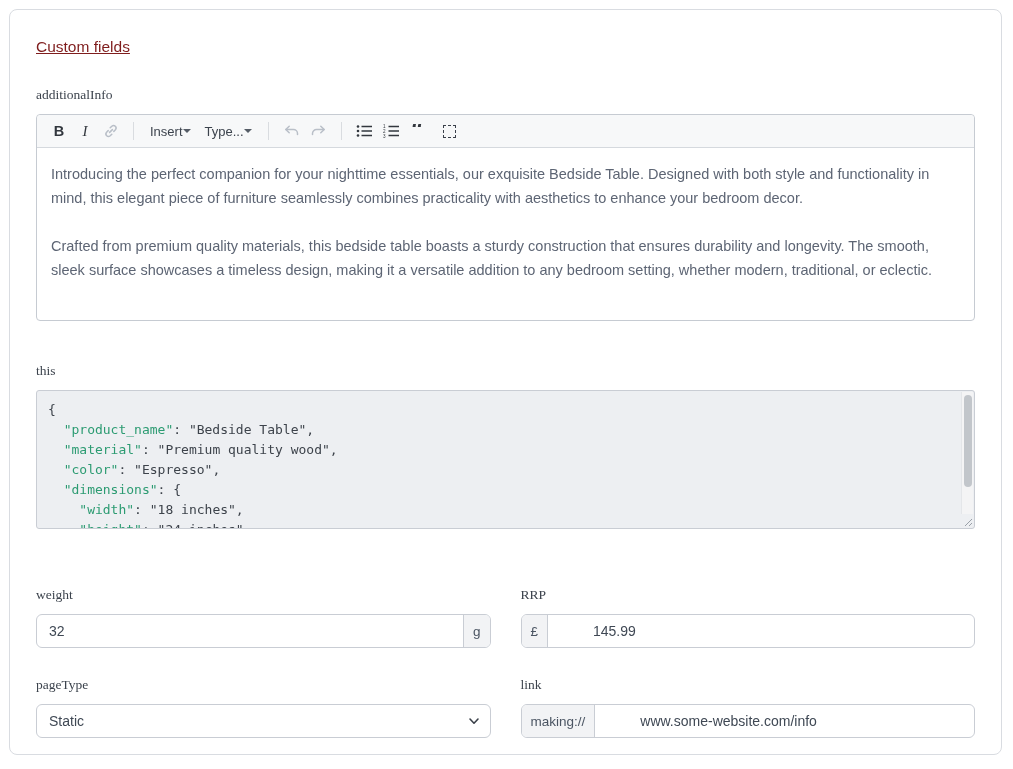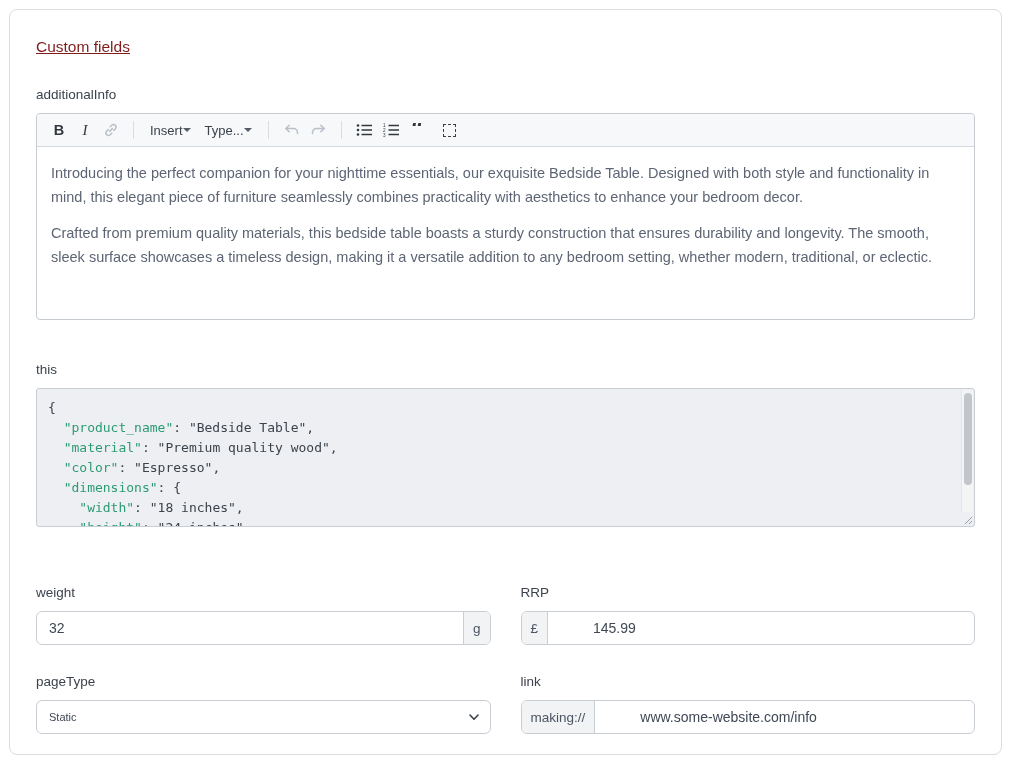--- a/index.html
+++ b/index.html
@@ -6,21 +6,21 @@
   html, body { width: 1013px; height: 769px; background: #fff; }
   body { font-family: "Liberation Sans", sans-serif; color: #3f4650; position: relative; }
 
   .card {
     position: absolute; left: 9px; top: 9px; width: 993px; height: 746px;
     background: #fff; border: 1px solid #d9dce1; border-radius: 8px;
     padding: 28px 26px 24px 26px; overflow: hidden;
   }
   .card-title { font-size: 15.5px; color: #7f1d1d; margin-bottom: 31px; text-decoration: underline; }
 
-  .field-label { display: block; font-size: 13.5px; color: #3c434d; margin-bottom: 11px; }
+  .field-label { display: block; font-size: 13.5px; color: #3c434d; margin-bottom: 11px; font-family: Liberation Serif, serif; }
 
   
   .rte { border: 1px solid #c6cbd2; border-radius: 4px; background: #fff; }
   .rte-toolbar {
     height: 33px; background: #f7f8f9; border-bottom: 1px solid #d5d9de;
     border-radius: 4px 4px 0 0; display: flex; align-items: center; padding: 0 10px; gap: 2px;
   }
   .tb-btn {
     min-width: 24px; height: 24px; display: flex; align-items: center; justify-content: center;
     border: none; background: transparent; cursor: pointer; color: #32373e; padding: 0 4px;
@@ -34,21 +34,21 @@
     background: transparent; border: none; padding: 0 6px; height: 24px; cursor: pointer;
     font-family: "Liberation Sans", sans-serif; }
   .caret { width: 0; height: 0; border-left: 4px solid transparent; border-right: 4px solid transparent;
     border-top: 4.5px solid #555c66; }
   .quote-glyph { font-family: "DejaVu Serif", serif; font-weight: bold; font-size: 23px; line-height: 10px;
     height: 14px; overflow: hidden; display: inline-block; }
   .dashed-box { width: 13px; height: 13px; border: 1.5px dashed #3a404a; }
 
   .rte-content { padding: 14px 14px 12px 14px; min-height: 172px; border-radius: 0 0 4px 4px; }
   .rte-content p { font-size: 14.5px; line-height: 24px; color: #5d6574; }
-  .rte-content p + p { margin-top: 12px; }
+  .rte-content p + p { margin-top: 24px; }
 
   
   .code-box {
     position: relative; height: 139px; background: #edeff2; border: 1px solid #c9cdd4;
     border-radius: 3px; overflow: hidden; margin-bottom: 58px;
   }
   .code-pre {
     font-family: "DejaVu Sans Mono", monospace; font-size: 13px; line-height: 20px;
     color: #3d434b; padding: 9px 24px 0 11px; white-space: pre;
   }
@@ -75,21 +75,21 @@
   }
   .addon { display: flex; align-items: center; background: #f2f3f5; font-size: 13.5px; color: #4b5563;
     padding: 0 9px; }
   .addon.suffix { border-left: 1px solid #c9cdd4; }
   .addon.prefix { border-right: 1px solid #c9cdd4; }
 
   .select-wrap { position: relative; height: 34px; }
   .select-wrap select {
     appearance: none; -webkit-appearance: none; width: 100%; height: 34px;
     border: 1px solid #c9cdd4; border-radius: 6px; background: #fff; padding: 0 30px 0 12px;
-    font-size: 11px; color: #3f4854; font-family: "Liberation Sans", sans-serif; cursor: pointer;
+    font-size: 14px; color: #3f4854; font-family: "Liberation Sans", sans-serif; cursor: pointer;
   }
   .select-chevron { position: absolute; right: 11px; top: 11px; pointer-events: none; }
 
   .icon-svg { display: block; }
 </style>
 </head>
 <body>
 
 <div class="card">
   <div class="card-title">Custom fields</div>

